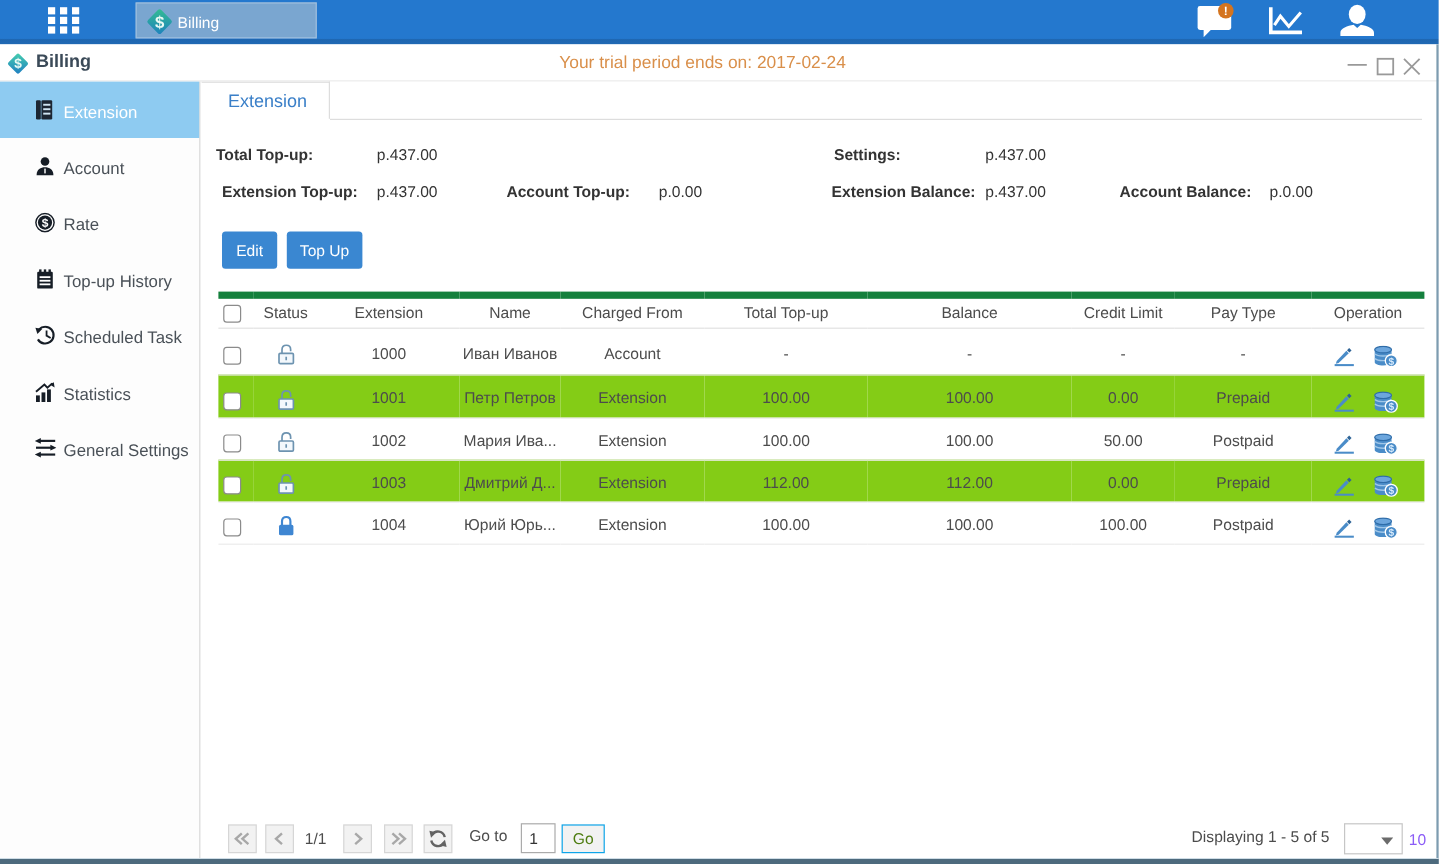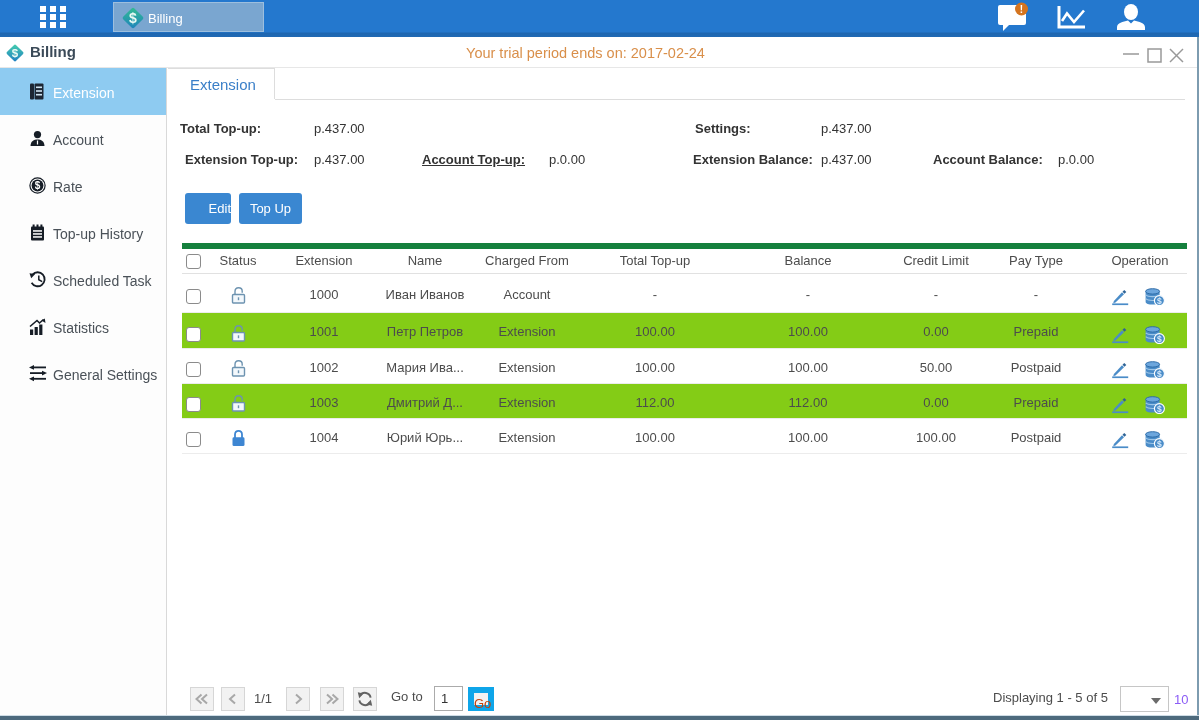--- a/index.html
+++ b/index.html
@@ -66,22 +66,22 @@
 .ops { display:flex; align-items:center; justify-content:center; gap:15px; margin-right:4px; }
 
 
 #pager { position:absolute; left:0; top:618px; width:1031px; height:30px; }
 .pbtn { position:absolute; top:1px; width:24px; height:24px; background:#f2f2f2; border:1px solid #d6d6d6;
   color:#a3a3a3; text-align:center; line-height:22px; font-size:17px; }
 .pbtn svg { display:block; margin:0 auto; }
 #goto { position:absolute; left:223px; top:3px; font-size:13px; color:#4c4c4c; }
 #pginput { position:absolute; left:266px; top:0; width:29px; height:25px; border:1px solid #ababab;
   font-size:13px; color:#333; text-align:left; padding-left:6px; line-height:23px; background:#fff; }
-#gobtn { position:absolute; left:300px; top:1px; width:26px; height:24px; background:#f2f2f2;
-  border:6px solid #0ea5e9; color:#c2410c; font-size:13px; text-align:center; line-height:22px; }
+#gobtn { position:absolute; left:300px; top:1px; width:36px; height:24px; background:#f2f2f2;
+  border:1px solid #0ea5e9; color:#4d7c0f; font-size:13px; text-align:center; line-height:22px; }
 #disp { position:absolute; left:825px; top:4px; font-size:13px; color:#4c4c4c; }
 #psize { position:absolute; left:952px; top:0; width:49px; height:26px; border:1px solid #c6c6c6; background:#fff; }
 #psize span { position:absolute; left:8px; top:5px; font-size:13px; color:#8b5cf6;margin-left:45px; }
 #psize .arr { position:absolute; right:7px; top:11px; width:0; height:0;
   border-left:5px solid transparent; border-right:5px solid transparent; border-top:6px solid #6b6b6b; }
 
 #bottomstrip { position:absolute; left:0; top:715px; width:1199px; height:5px;
   background:linear-gradient(to bottom,#cfdde6 0,#cfdde6 1px,#4d6a7d 1px,#4d6a7d 5px); }
 #rightedge { position:absolute; left:1197px; top:37px; width:2px; height:683px; background:#7d9cb0; }
 </style>
@@ -233,28 +233,28 @@
     <div id="tabline"></div>
   </div>
 
   <div class="lab" style="left:12px; top:53px;">Total Top-up:</div>
   <div class="val" style="left:146px; top:53px;">p.437.00</div>
   <div class="lab" style="left:527px; top:53px;">Settings:</div>
   <div class="val" style="left:653px; top:53px;">p.437.00</div>
 
   <div class="lab" style="left:17px; top:84px;">Extension Top-up:</div>
   <div class="val" style="left:146px; top:84px;">p.437.00</div>
-  <div class="lab" style="left:254px; top:84px;text-decoration:underline;">Account Top-up:</div>
+  <div class="lab" style="left:254px; top:84px;">Account Top-up:</div>
   <div class="val" style="left:381px; top:84px;">p.0.00</div>
   <div class="lab" style="left:525px; top:84px;">Extension Balance:</div>
   <div class="val" style="left:653px; top:84px;">p.437.00</div>
   <div class="lab" style="left:765px; top:84px;">Account Balance:</div>
   <div class="val" style="left:890px; top:84px;">p.0.00</div>
 
-  <div class="btn" style="left:17px; width:46px;text-align:right;">Edit</div>
+  <div class="btn" style="left:17px; width:46px;">Edit</div>
   <div class="btn" style="left:71px; width:63px;">Top Up</div>
 
   <div id="tbl">
     <table>
       <colgroup>
         <col style="width:29px">
             <col style="width:54px">
             <col style="width:118px">
             <col style="width:84px">
         <col style="width:120px">

